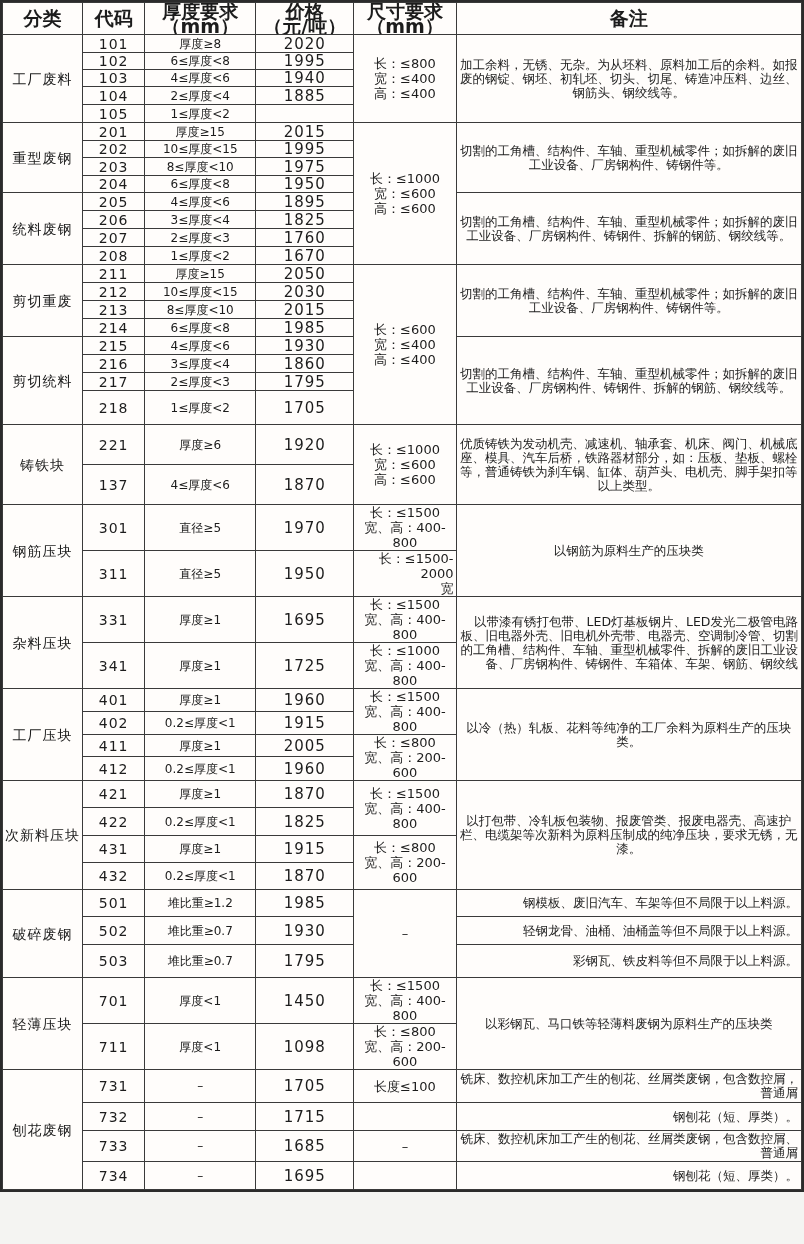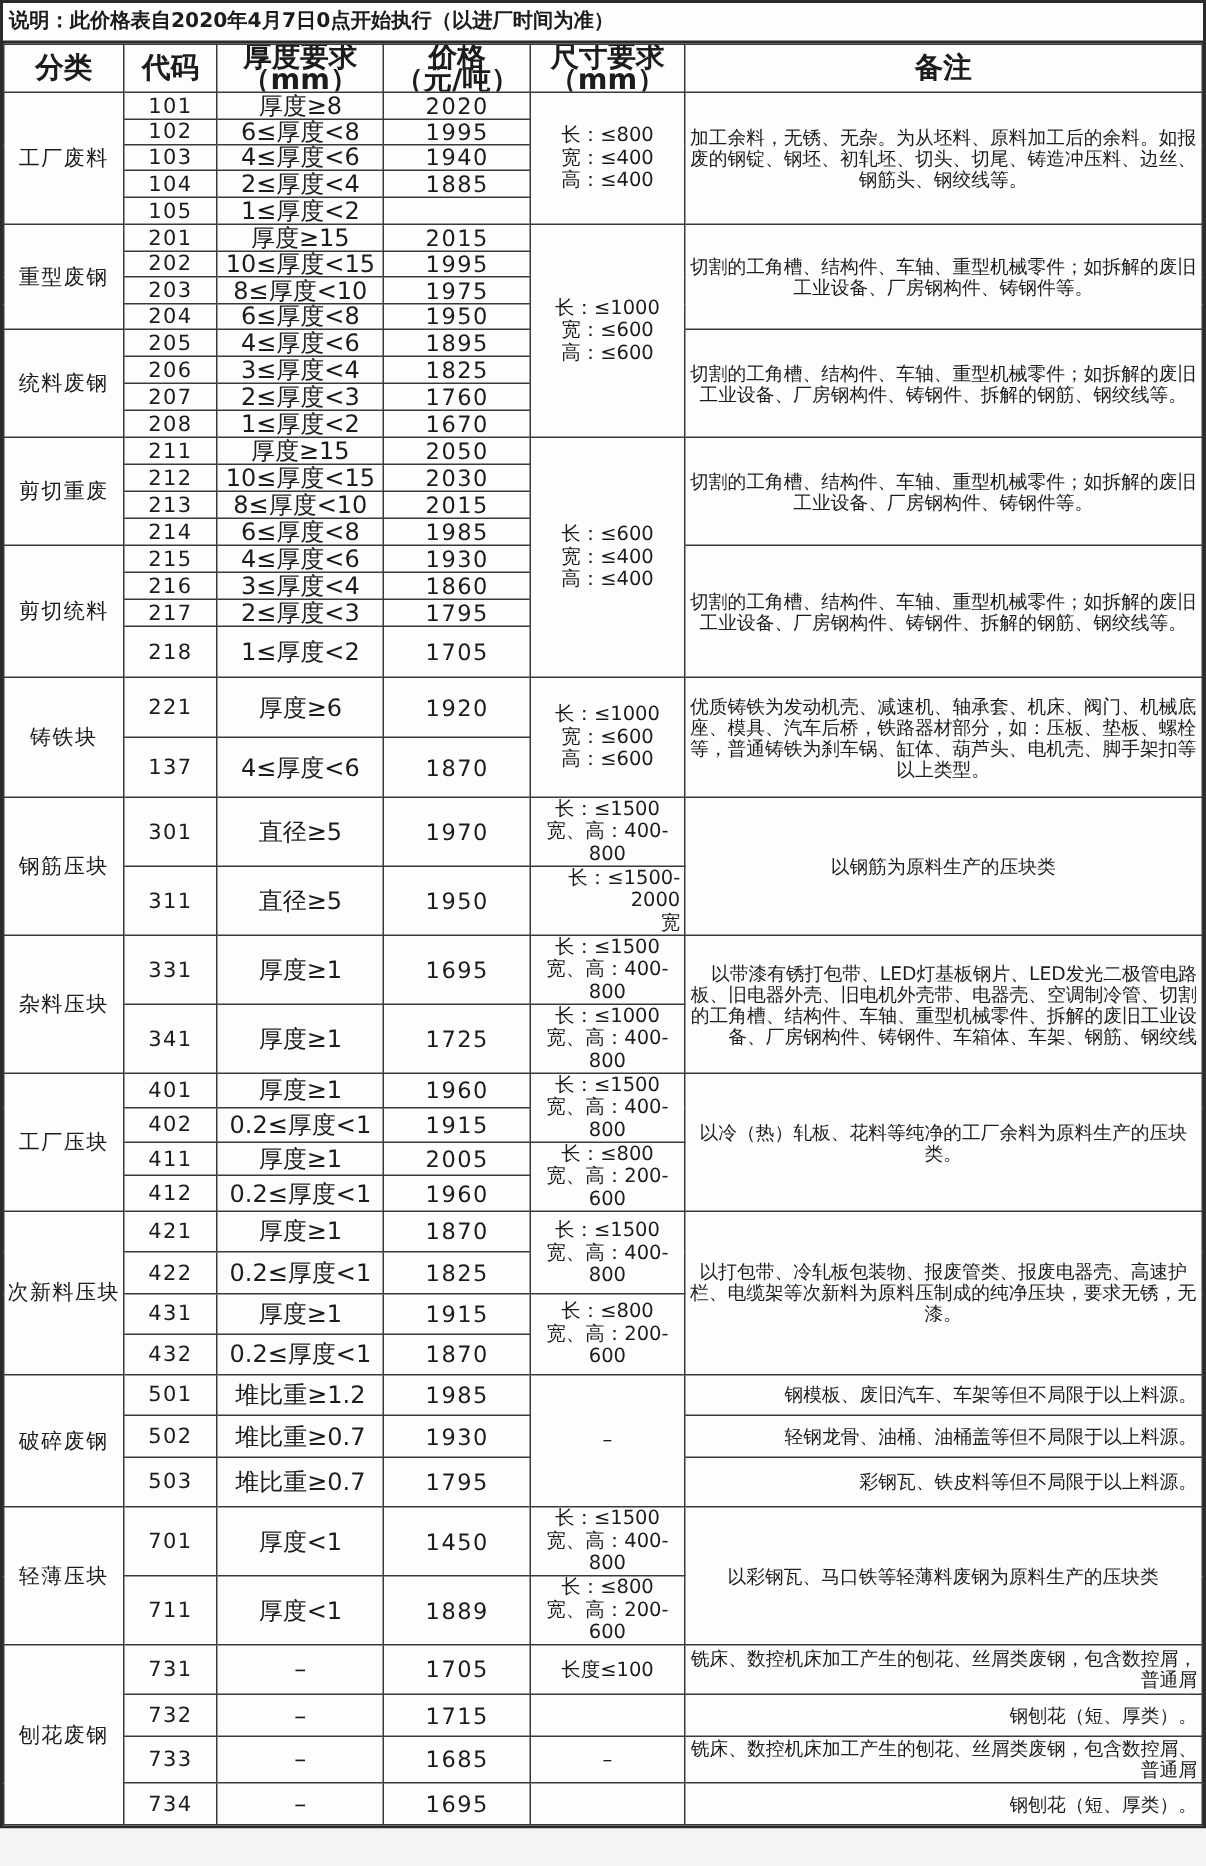--- a/index.html
+++ b/index.html
@@ -21,32 +21,31 @@
   table { width:100%; border-collapse:collapse; table-layout:fixed; }
   th, td {
     border:1px solid #3a3a3a; padding:0 2px;
     text-align:center; vertical-align:middle;
     overflow:hidden; white-space:pre-line;
     font-size:14px; line-height:16px;
   }
   thead th { height:31px; font-weight:600; font-size:19px; line-height:15px; }
   td.col-category { font-size:14px; letter-spacing:1px; }
   td.col-code { font-size:14px; letter-spacing:1px; }
-  td.col-thickness { font-size:16px;text-align:center; }
+  td.col-thickness { font-size:12px;text-align:center; }
   td.col-price { font-size:15px; letter-spacing:1px; }
   td.col-size { font-size:13px; line-height:15px; }
   td.col-remark { font-size:12.5px; line-height:14px; padding:1px 3px; }
   td.left { text-align:right; }
   td.vtop { vertical-align:top; }
 </style>
 </head>
 <body>
 
 <div class="doc">
-  <div class="note-row">说明：此价格表自2020年4月7日0点开始执行（以进厂时间为准）</div>
   <table>
     <colgroup>
         <col style="width: 80px;">
         <col style="width: 62px;">
         <col style="width: 111px;">
         <col style="width: 98px;">
         <col style="width: 102px;">
         <col style="width: 345px;">
       </colgroup>
     <thead>
@@ -309,21 +308,21 @@
           <td class="col-code">701</td>
           <td class="col-thickness">厚度&lt;1</td>
           <td class="col-price">1450</td>
           <td class="col-size">长：≤1500
 宽、高：400-800</td>
           <td class="col-remark" rowspan="2">以彩钢瓦、马口铁等轻薄料废钢为原料生产的压块类</td>
         </tr>
         <tr style="height: 45px;">
           <td class="col-code">711</td>
           <td class="col-thickness">厚度&lt;1</td>
-          <td class="col-price">1889</td>
+          <td class="col-price">1098</td>
           <td class="col-size">长：≤800
 宽、高：200-600</td>
         </tr>
         <tr style="height: 33px;">
           <td class="col-category" rowspan="4">刨花废钢</td>
           <td class="col-code">731</td>
           <td class="col-thickness">–</td>
           <td class="col-price">1705</td>
           <td class="col-size">长度≤100</td>
           <td class="col-remark left">铣床、数控机床加工产生的刨花、丝屑类废钢，包含数控屑，普通屑</td>

